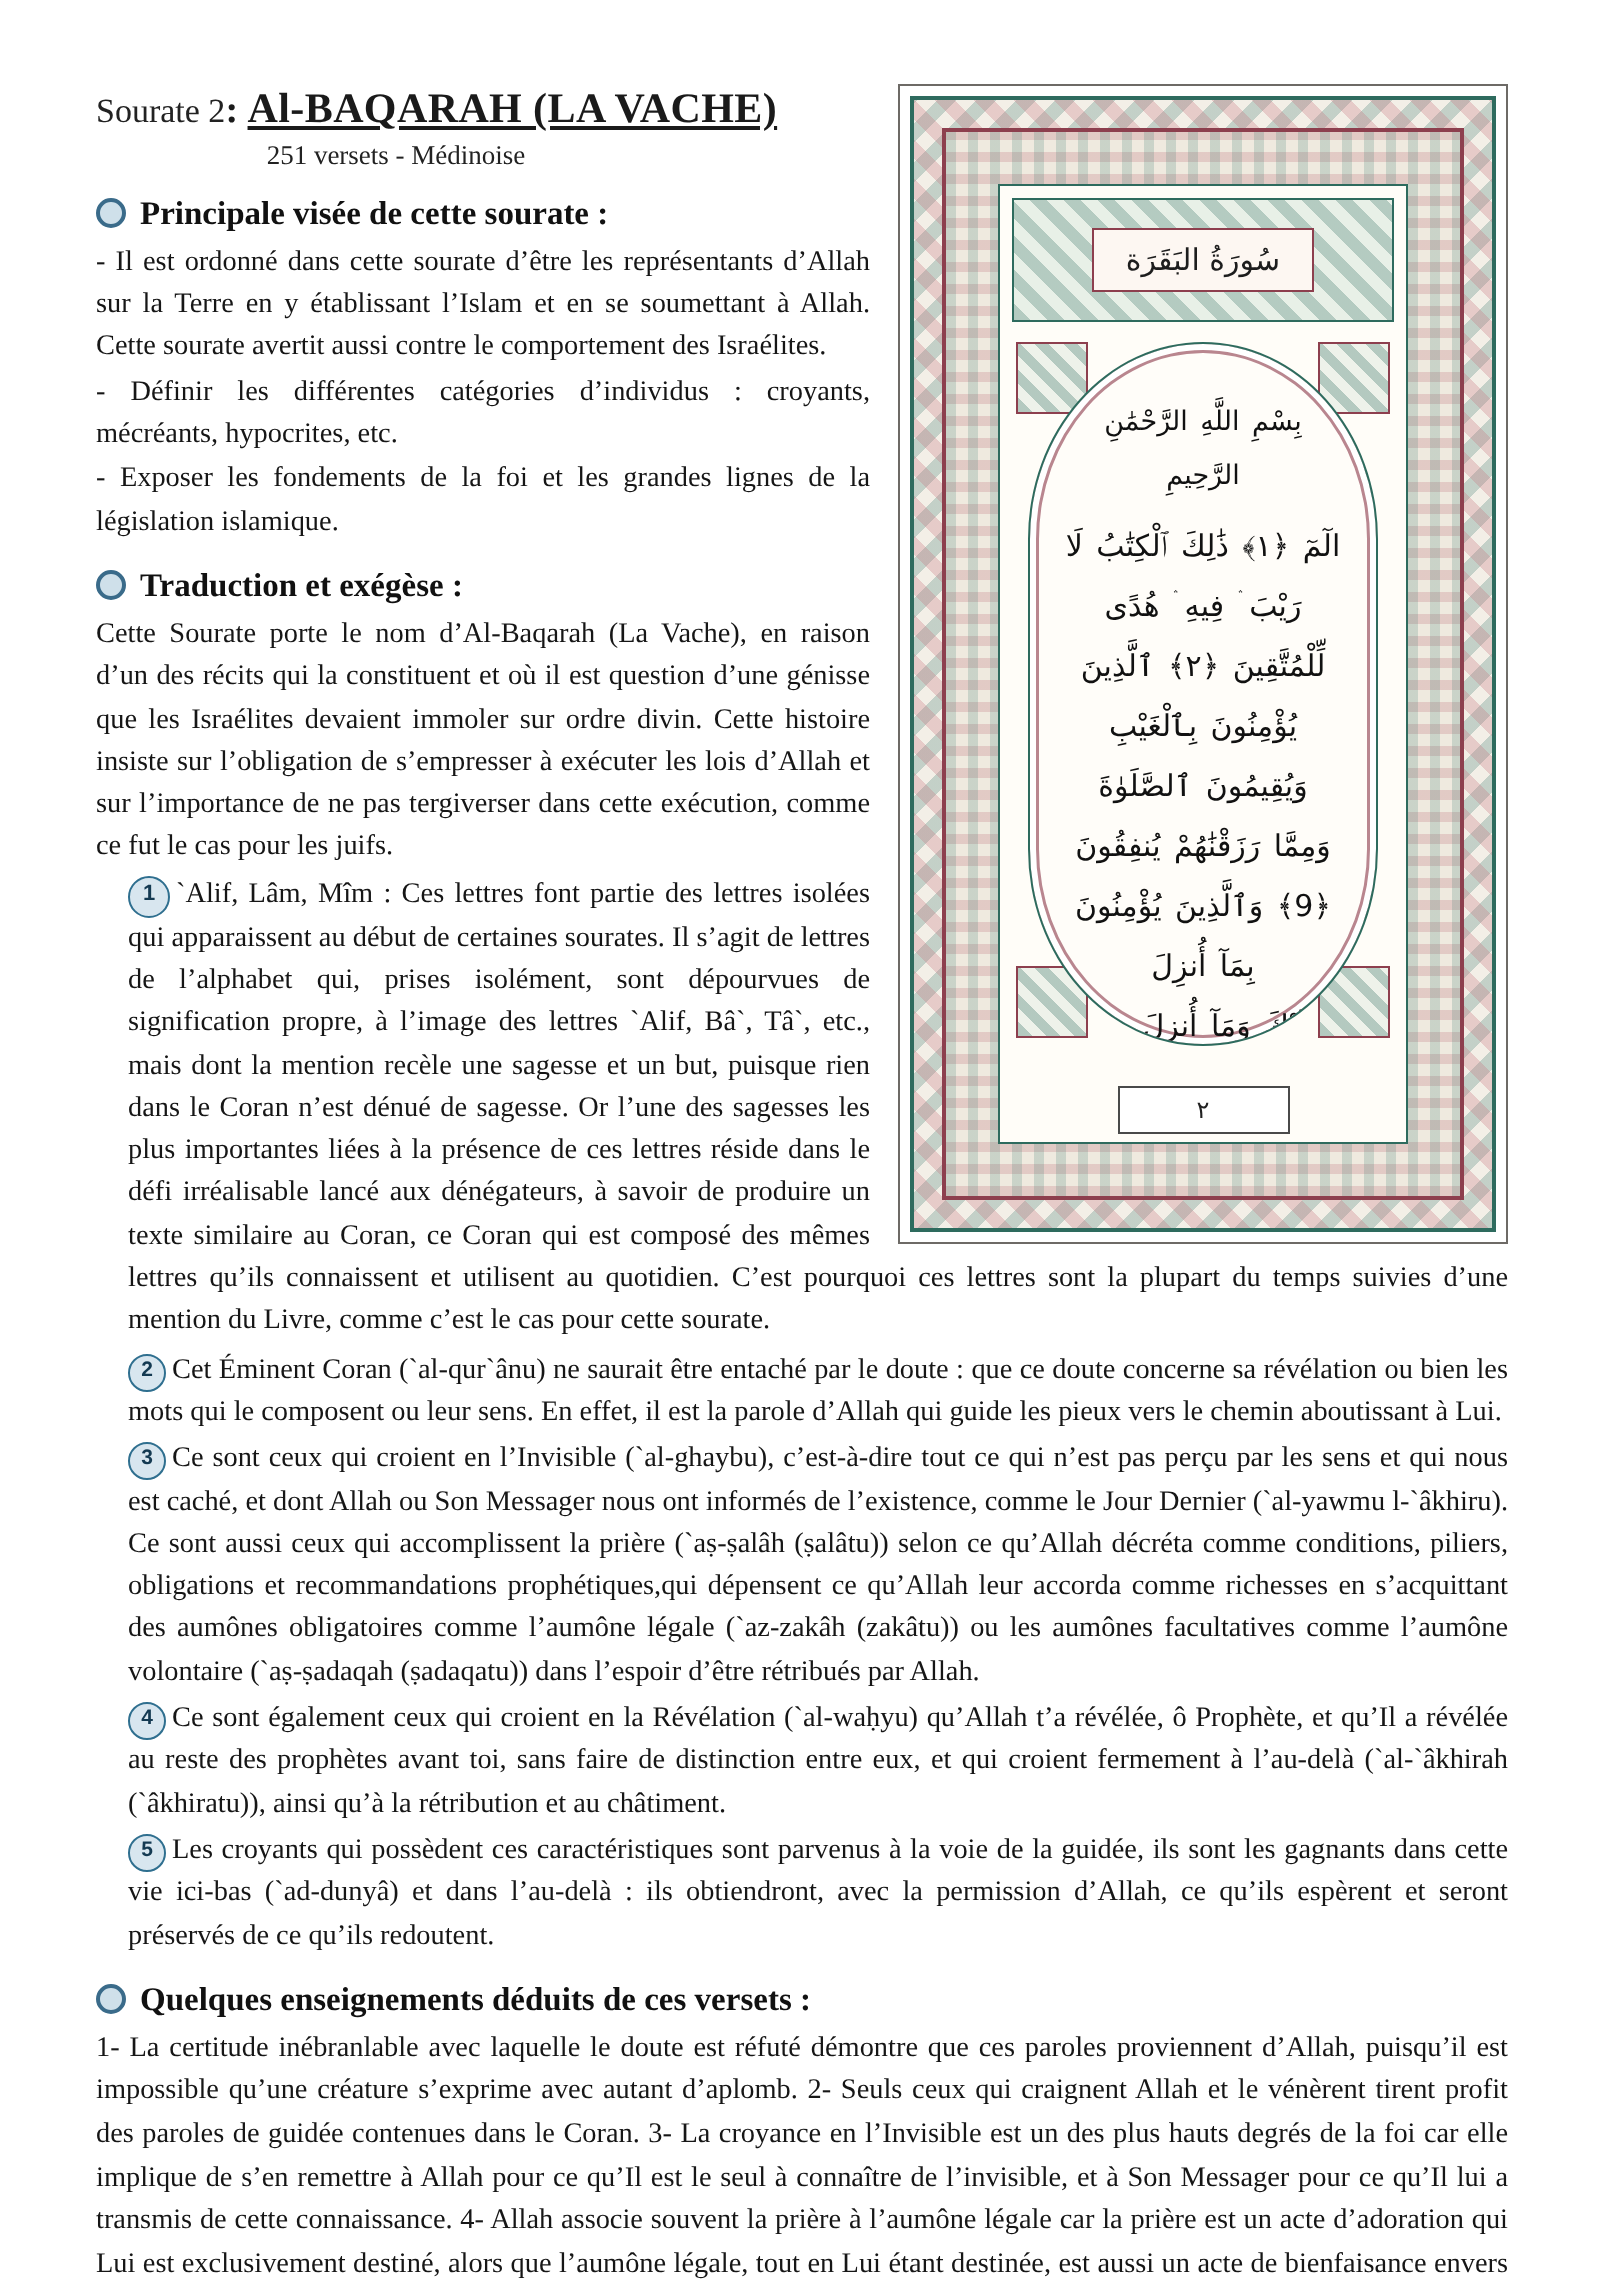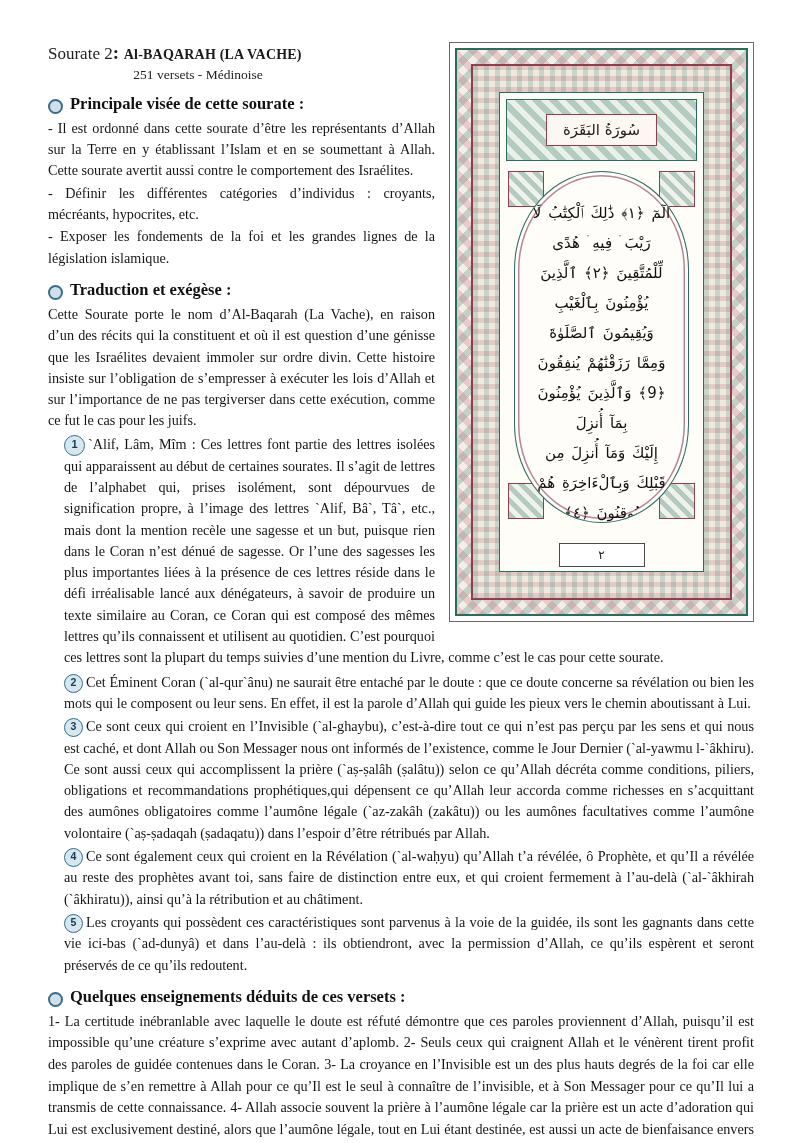--- a/index.html
+++ b/index.html
@@ -42,35 +42,36 @@
   }
   .sura-prefix {
     font-size: 17px;
     color: #222;
   }
   .sura-colon {
     font-weight: bold;
   }
   .sura-title {
     font-weight: bold;
-    font-size: 14px;
+    font-size: 21px;
     letter-spacing: 0.2px;
+    text-decoration: underline;
   }
   .sura-sub {
     font-size: 13.5px;
     text-align: center;
     margin-top: 3px;
     width: 300px;
     color: #222;
   }
 
   
   .section-head {
     display: flex;
-    align-items: flex-end;
+    align-items: center;
     gap: 7px;
     margin: 11px 0 4px 0;
     font-weight: bold;
     font-size: 16.5px;
     color: #111;
   }
   .bullet-ring {
     display: inline-block;
     width: 11px;
     height: 11px;
@@ -272,20 +273,21 @@
           <div class="q-mid">
             <div class="q-inner">
               <div class="q-banner">
                 <div class="q-banner-inner">سُورَةُ البَقَرَة</div>
               </div>
               <div class="q-corner q-c1"></div>
               <div class="q-corner q-c2"></div>
               <div class="q-corner q-c3"></div>
               <div class="q-corner q-c4"></div>
               <div class="q-oval">
+                <div class="q-arabic q-basmala">بِسْمِ اللَّهِ الرَّحْمَٰنِ الرَّحِيمِ</div>
                 <div class="q-arabic">الٓمٓ ﴿١﴾ ذَٰلِكَ ٱلْكِتَٰبُ لَا رَيْبَ ۛ فِيهِ ۛ هُدًى</div>
                 <div class="q-arabic">لِّلْمُتَّقِينَ ﴿٢﴾ ٱلَّذِينَ يُؤْمِنُونَ بِٱلْغَيْبِ وَيُقِيمُونَ ٱلصَّلَوٰةَ</div>
                 <div class="q-arabic">وَمِمَّا رَزَقْنَٰهُمْ يُنفِقُونَ ﴿9﴾ وَٱلَّذِينَ يُؤْمِنُونَ بِمَآ أُنزِلَ</div>
                 <div class="q-arabic">إِلَيْكَ وَمَآ أُنزِلَ مِن قَبْلِكَ وَبِٱلْءَاخِرَةِ هُمْ يُوقِنُونَ ﴿٤﴾</div>
 
               </div>
               <div class="q-pagebox">٢</div>
             </div>
           </div>
         </div>

